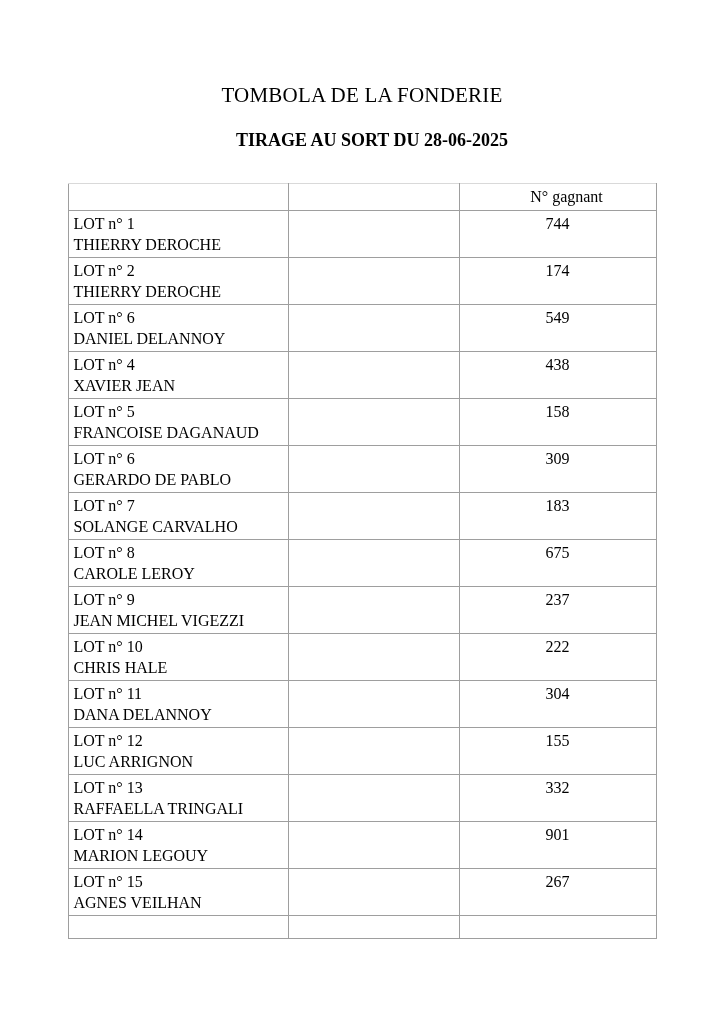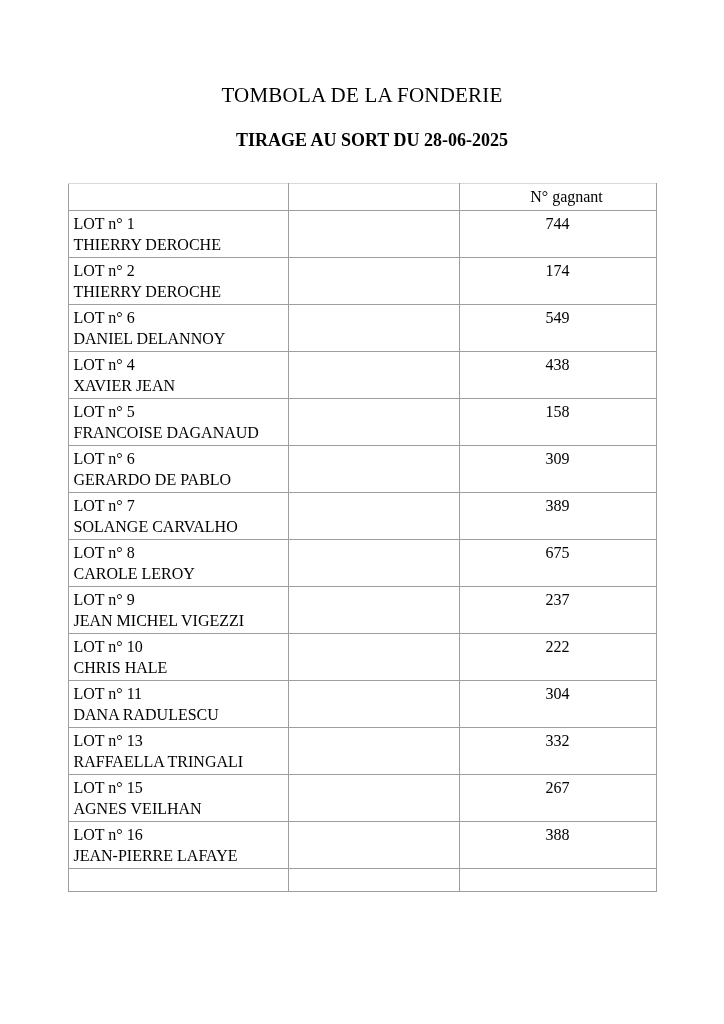--- a/index.html
+++ b/index.html
@@ -138,21 +138,21 @@
     <td></td>
     <td class="num-cell">309</td>
   </tr>
 
   <tr class="data-row">
     <td>
       <div>LOT n° 7</div>
       <div>SOLANGE CARVALHO</div>
     </td>
     <td></td>
-    <td class="num-cell">389</td>
+    <td class="num-cell">183</td>
   </tr>
 
   <tr class="data-row">
     <td>
       <div>LOT n° 8</div>
       <div>CAROLE LEROY</div>
     </td>
     <td></td>
     <td class="num-cell">675</td>
   </tr>
@@ -171,54 +171,62 @@
       <div>LOT n° 10</div>
       <div>CHRIS HALE</div>
     </td>
     <td></td>
     <td class="num-cell">222</td>
   </tr>
 
   <tr class="data-row">
     <td>
       <div>LOT n° 11</div>
-      <div>DANA RADULESCU</div>
+      <div>DANA DELANNOY</div>
     </td>
     <td></td>
     <td class="num-cell">304</td>
   </tr>
 
+  <tr class="data-row">
+    <td>
+      <div>LOT n° 12</div>
+      <div>LUC ARRIGNON</div>
+    </td>
+    <td></td>
+    <td class="num-cell">155</td>
+  </tr>
 
   <tr class="data-row">
     <td>
       <div>LOT n° 13</div>
       <div>RAFFAELLA TRINGALI</div>
     </td>
     <td></td>
     <td class="num-cell">332</td>
   </tr>
 
+  <tr class="data-row">
+    <td>
+      <div>LOT n° 14</div>
+      <div>MARION LEGOUY</div>
+    </td>
+    <td></td>
+    <td class="num-cell">901</td>
+  </tr>
 
   <tr class="data-row">
     <td>
       <div>LOT n° 15</div>
       <div>AGNES VEILHAN</div>
     </td>
     <td></td>
     <td class="num-cell">267</td>
   </tr>
 
-  <tr class="data-row">
-    <td>
-      <div>LOT n° 16</div>
-      <div>JEAN-PIERRE LAFAYE</div>
-    </td>
-    <td></td>
-    <td class="num-cell">388</td>
-  </tr>
 </tbody>
     <tfoot>
       <tr class="empty-row">
         <td></td>
         <td></td>
         <td></td>
       </tr>
     </tfoot>
   </table>
 

